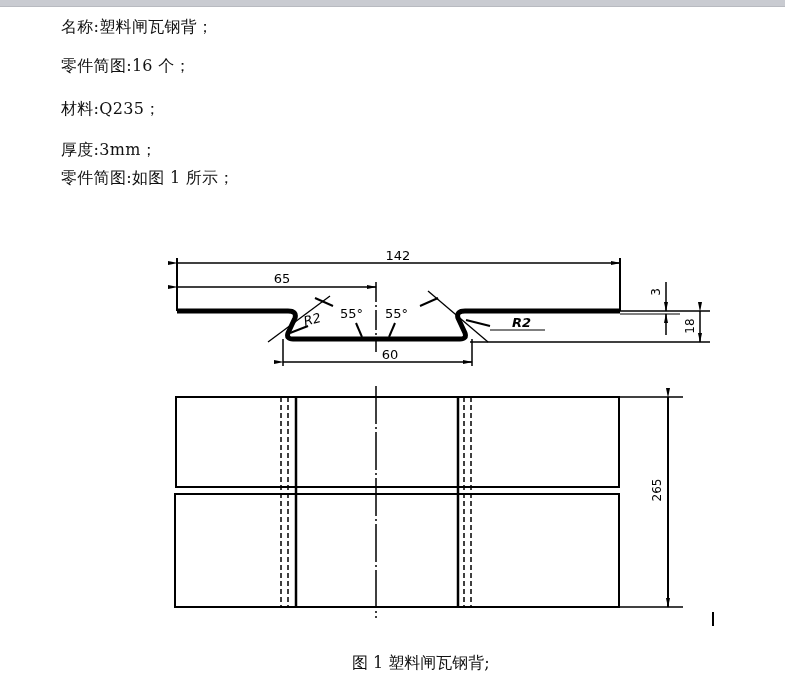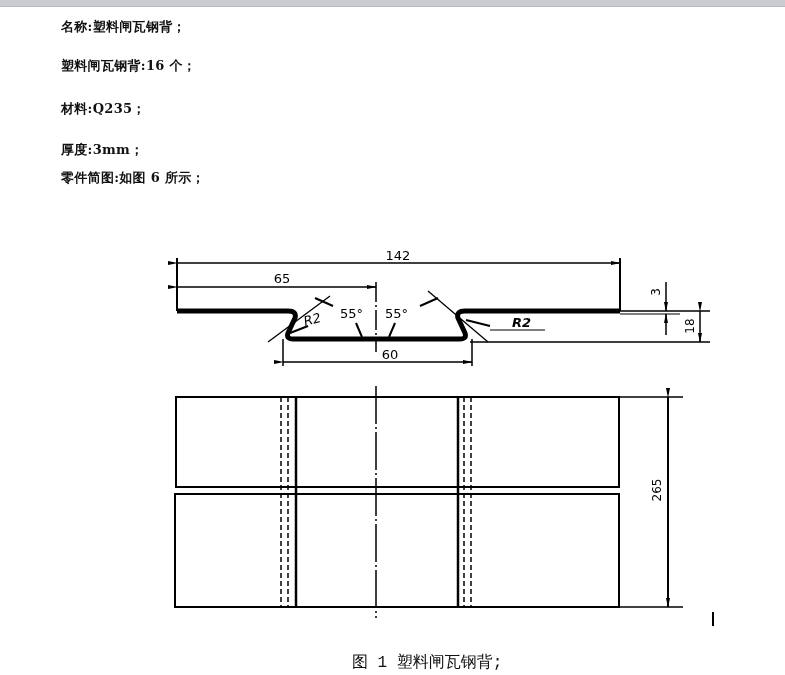--- a/index.html
+++ b/index.html
@@ -1,38 +1,38 @@
 <!DOCTYPE html>
 <html><head>
 <meta charset="utf-8">
 <style>
   html, body { margin: 0; padding: 0; background: #ffffff; }
   body { width: 785px; height: 675px; position: relative; overflow: hidden;
          font-family: "DejaVu Serif", "Liberation Serif", serif; color: #111; }
   .topbar { position: absolute; left: 0; top: 0; width: 785px; height: 6px;
             background: #c9cbd1; border-bottom: 1px solid #b8bac0; }
-  .line { position: absolute; left: 61px; font-size: 13px; line-height: 20px;
-          white-space: nowrap; letter-spacing: 0.3px; font-weight: bold; }
+  .line { position: absolute; left: 61px; font-size: 16px; line-height: 20px;
+          white-space: nowrap; letter-spacing: 0.3px; }
   .drawing { position: absolute; left: 0; top: 0; }
   .caption { position: absolute; left: 352px; top: 653px; font-size: 16px;
-             line-height: 20px; white-space: nowrap; font-family: Liberation Mono, monospace; }
+             line-height: 20px; white-space: nowrap; }
   .cursor { position: absolute; left: 712px; top: 612px; width: 2px; height: 14px;
             background: #000; }
   svg text { font-family: "DejaVu Sans", "Liberation Sans", sans-serif; }
 </style>
 </head>
 <body>
 
 <div class="topbar"></div>
 
 <div class="line" style="top:17px">名称:塑料闸瓦钢背；</div>
-<div class="line" style="top:56px">塑料闸瓦钢背:16 个；</div>
+<div class="line" style="top:56px">零件简图:16 个；</div>
 <div class="line" style="top:99px">材料:Q235；</div>
 <div class="line" style="top:140px">厚度:3mm；</div>
-<div class="line" style="top:168px">零件简图:如图 6 所示；</div>
+<div class="line" style="top:168px">零件简图:如图 1 所示；</div>
 
 <svg class="drawing" width="785" height="675" viewBox="0 0 785 675">
   <defs>
     <marker id="arr" markerWidth="10" markerHeight="6" refX="9" refY="3" orient="auto" markerUnits="userSpaceOnUse">
       <path d="M0,1 L10,3 L0,5 Z" fill="#000"></path>
     </marker>
   </defs>
 
   <g>
 

